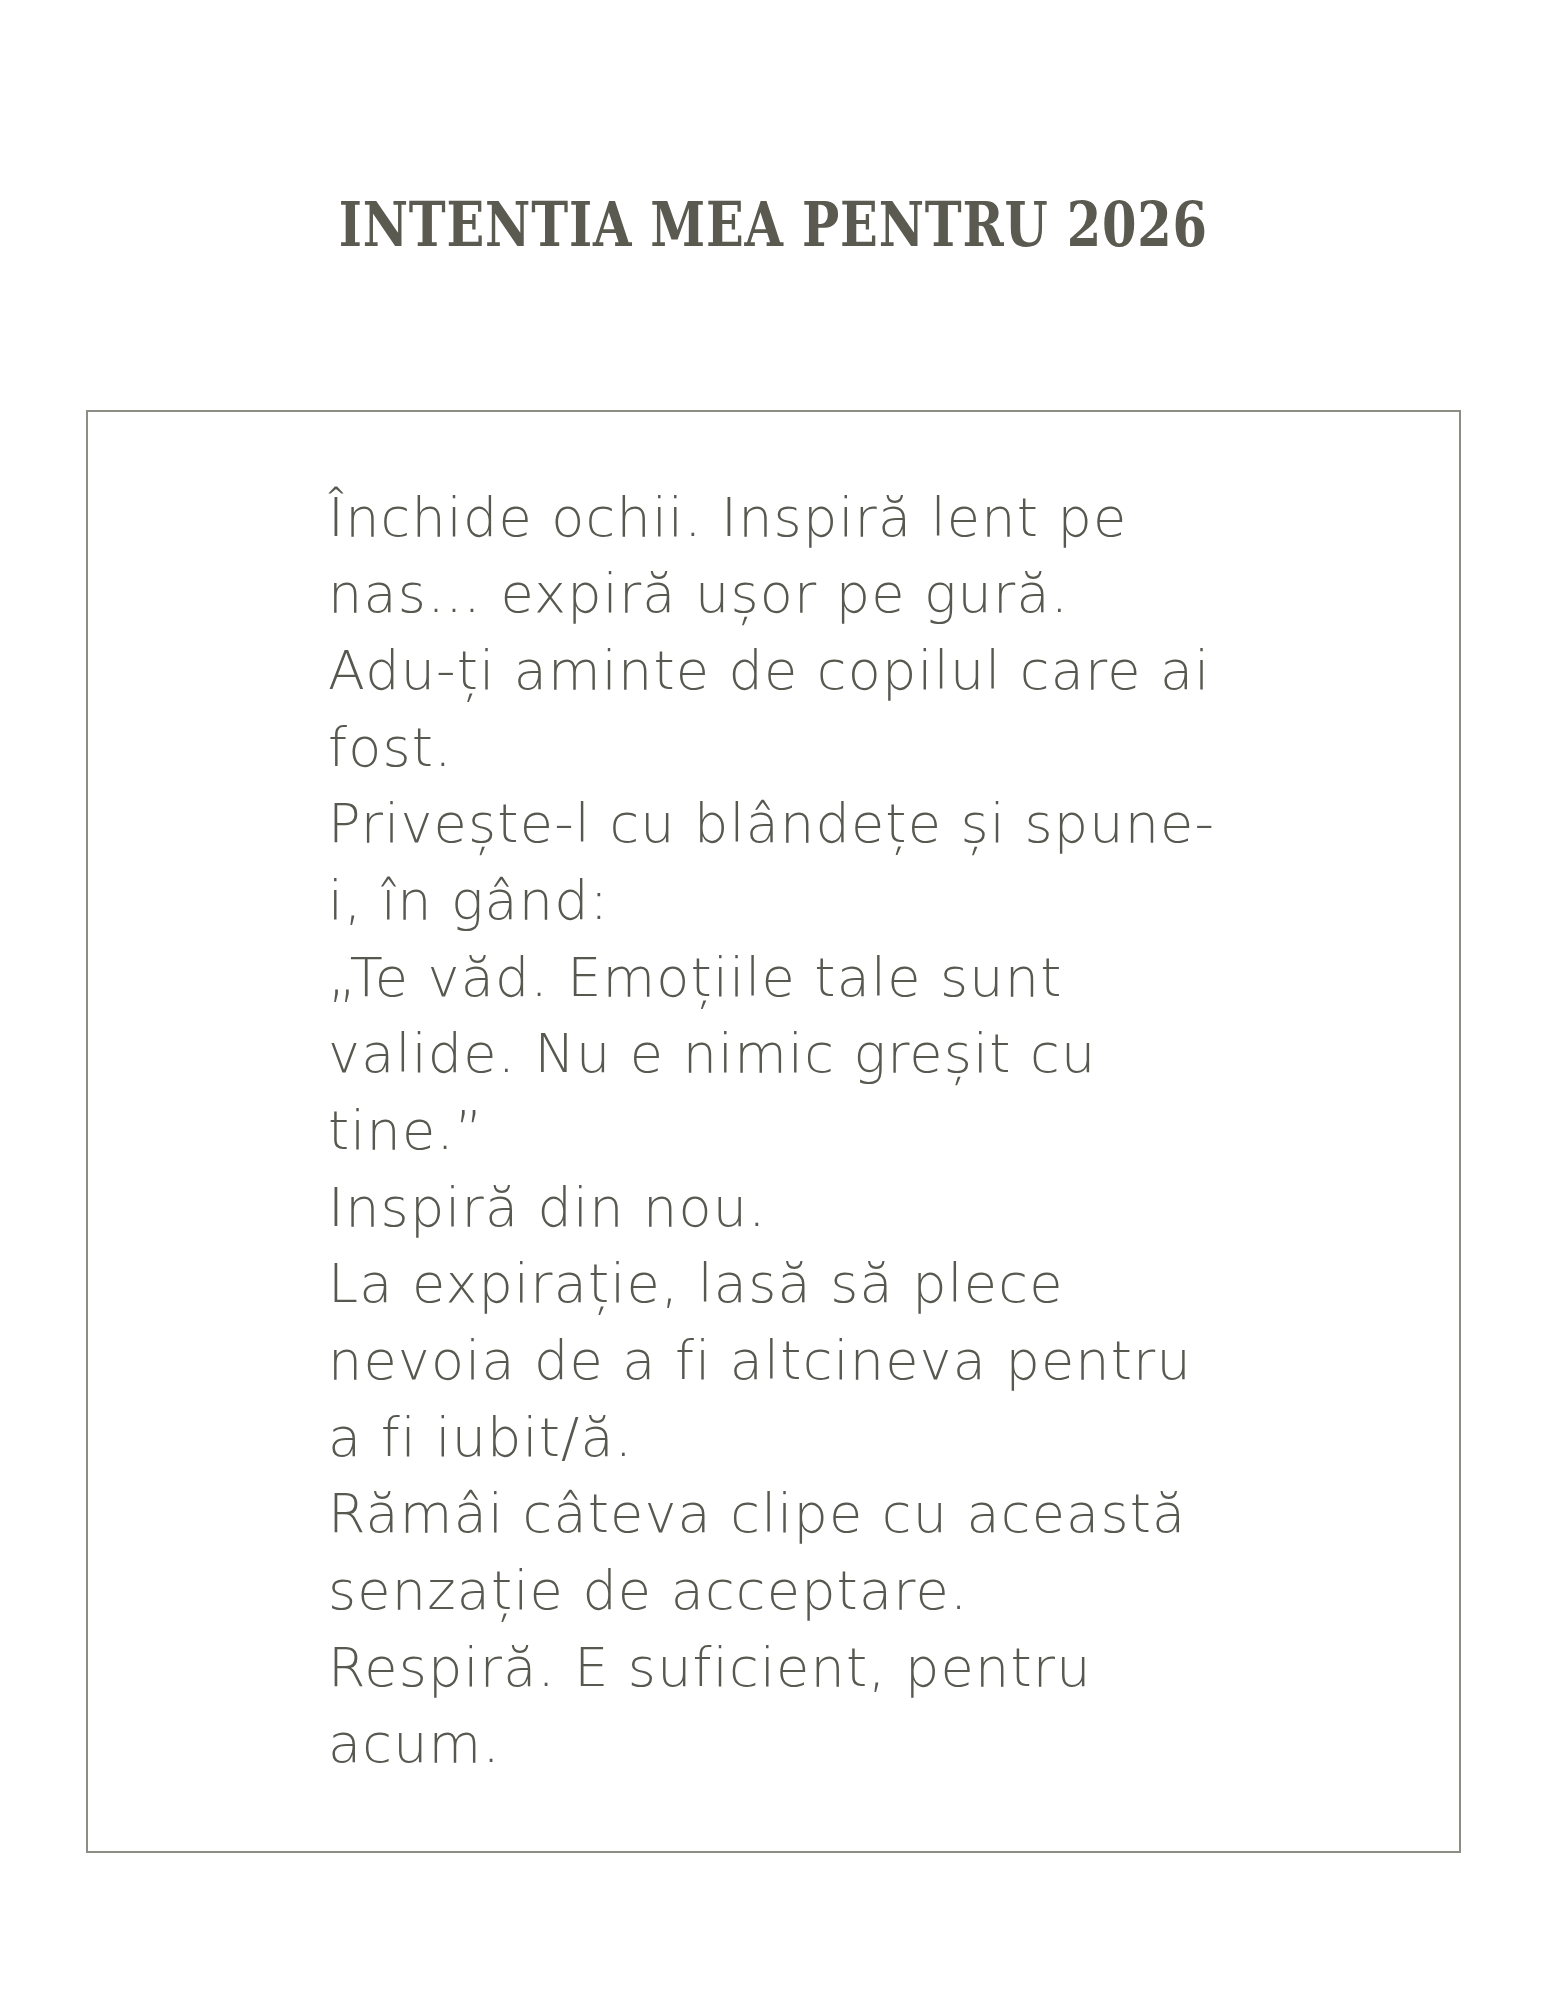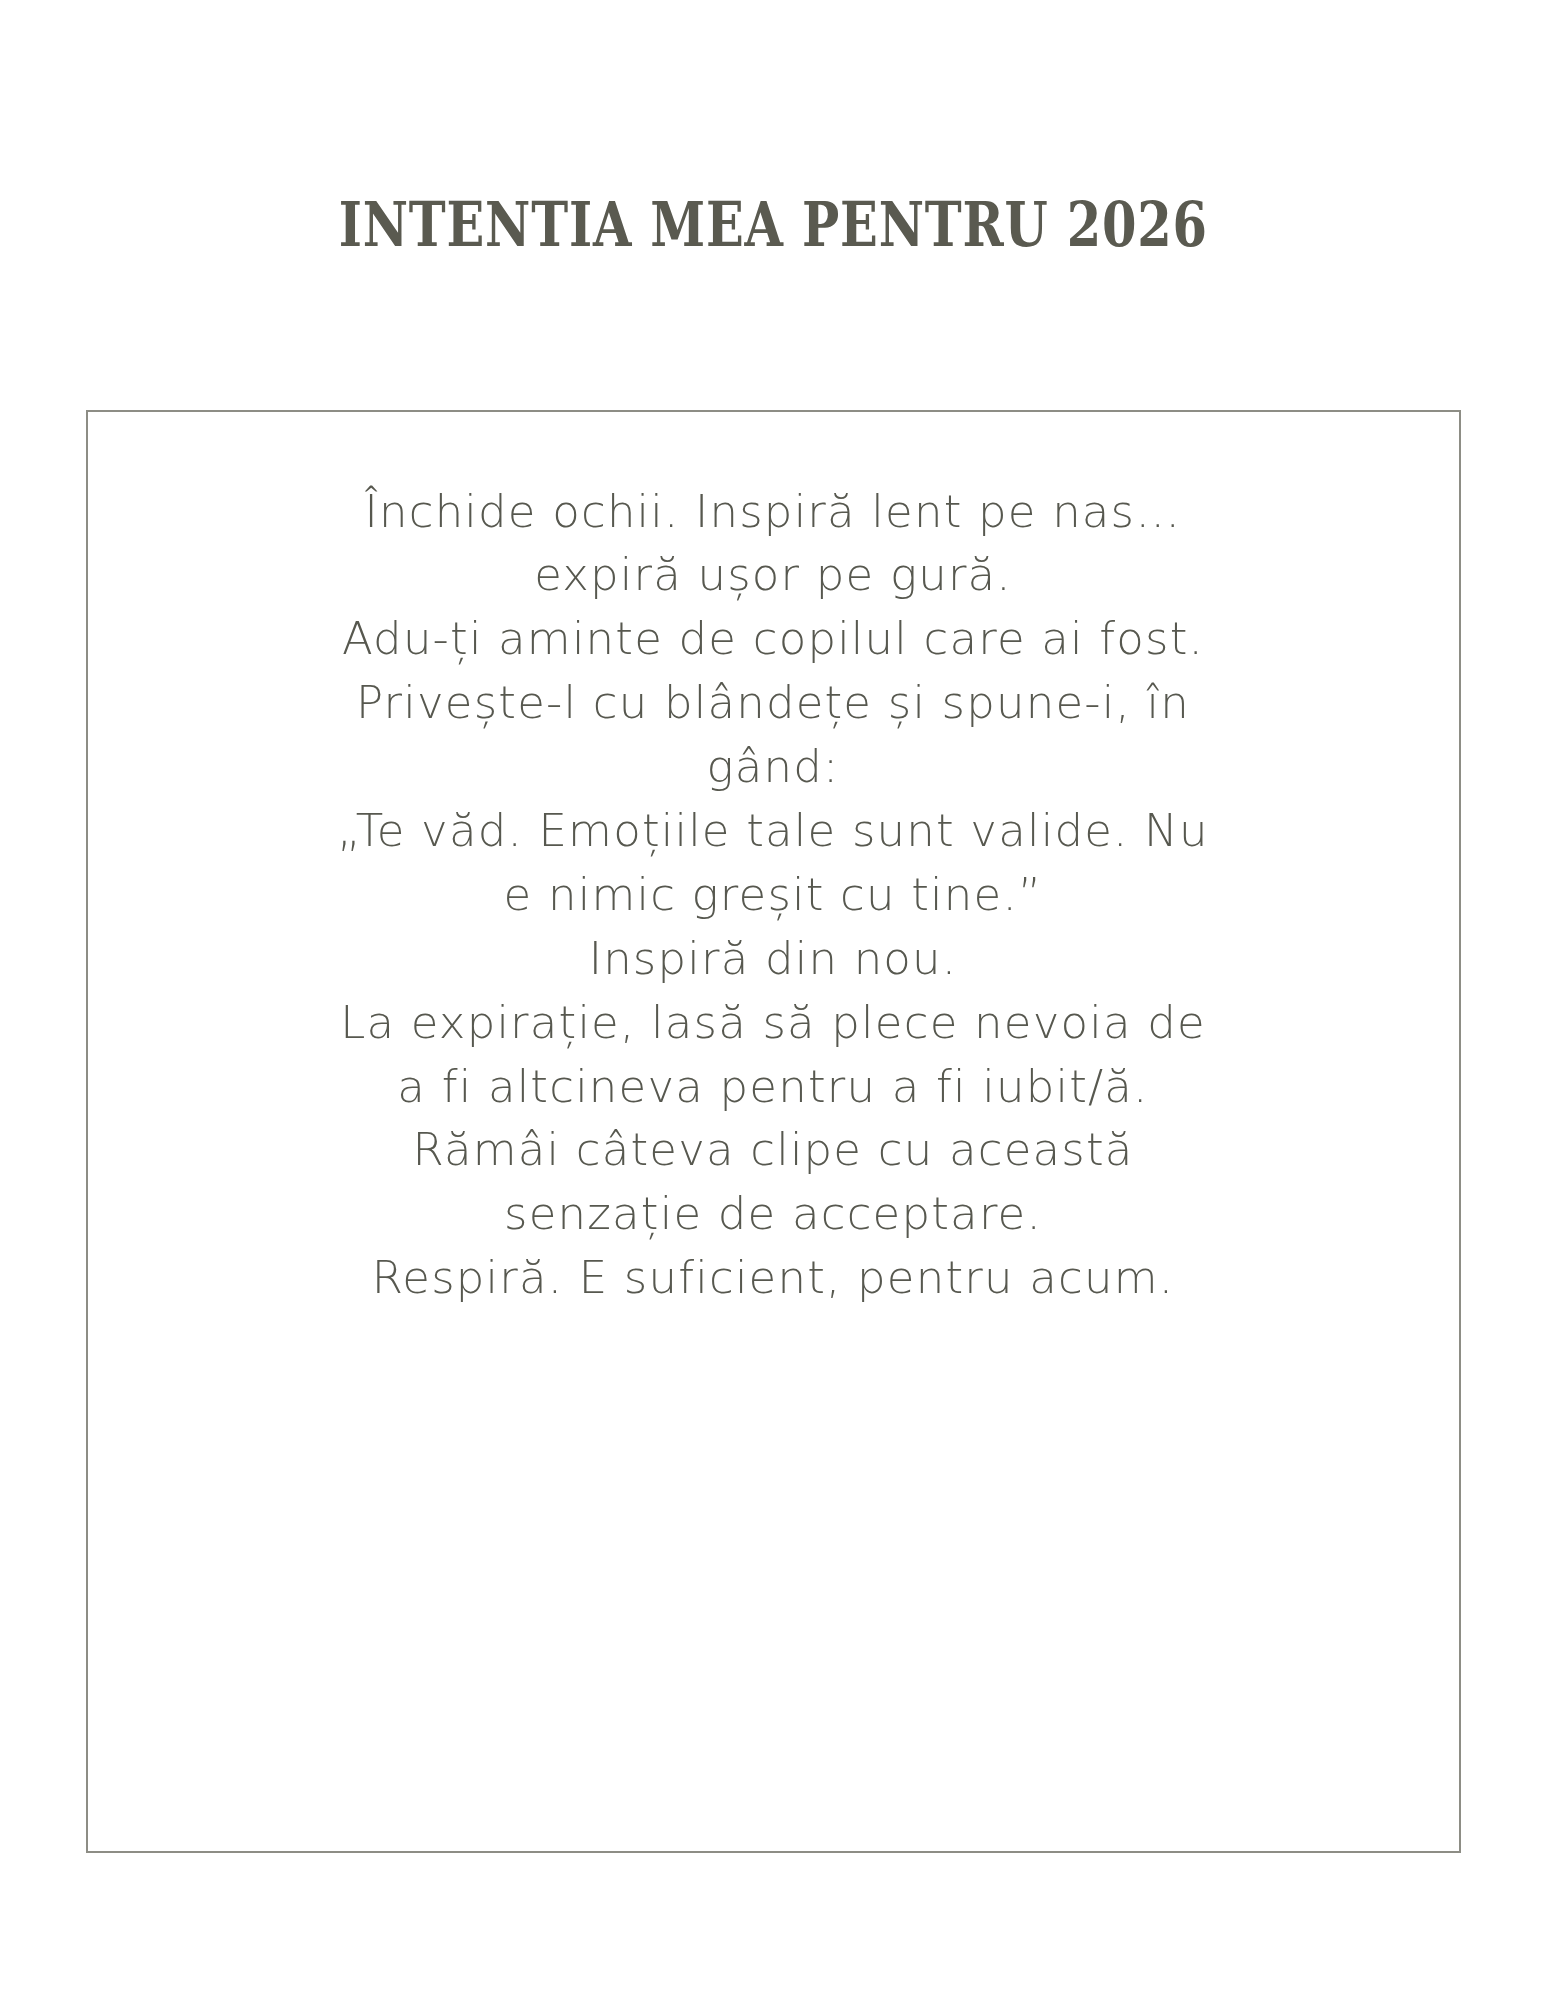--- a/index.html
+++ b/index.html
@@ -44,24 +44,24 @@
     height: 1443px;
     box-sizing: border-box;
     border: 2px solid #8d8d85;
     background: #ffffff;
     display: flex;
     justify-content: center;
     padding-top: 68px;
   }
   .intent-text {
     width: 890px;
-    text-align: center;
+    text-align: left;
     font-family: "DejaVu Sans", sans-serif;
     font-weight: 300;
-    font-size: 45px;
+    font-size: 54px;
     line-height: 1.42;
     letter-spacing: 1.2px;
     color: #57584f;
     white-space: pre-line;
   }
 </style>
 </head>
 <body>
 
 <div class="page">

